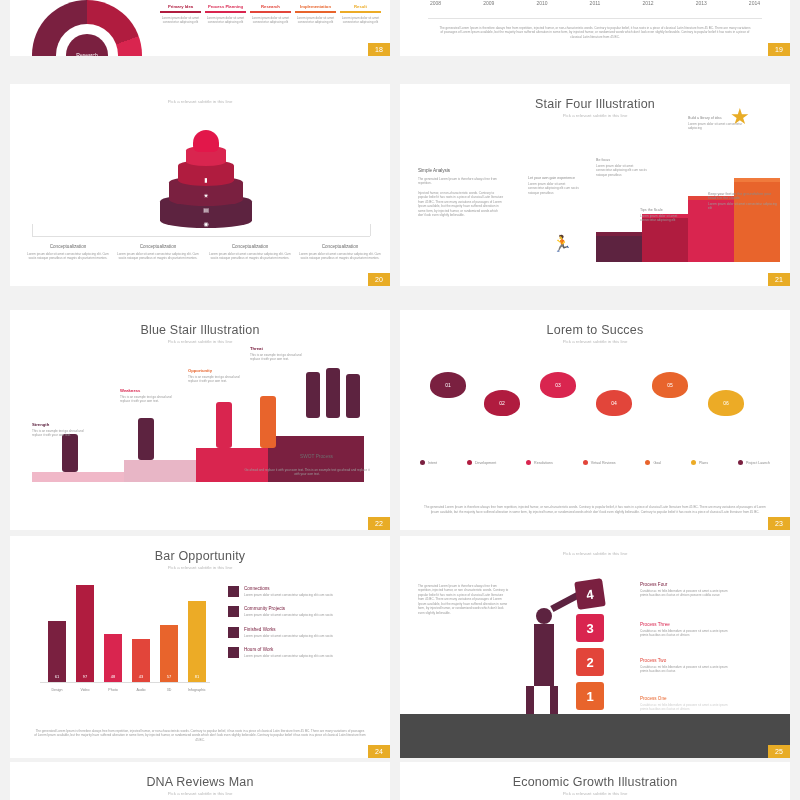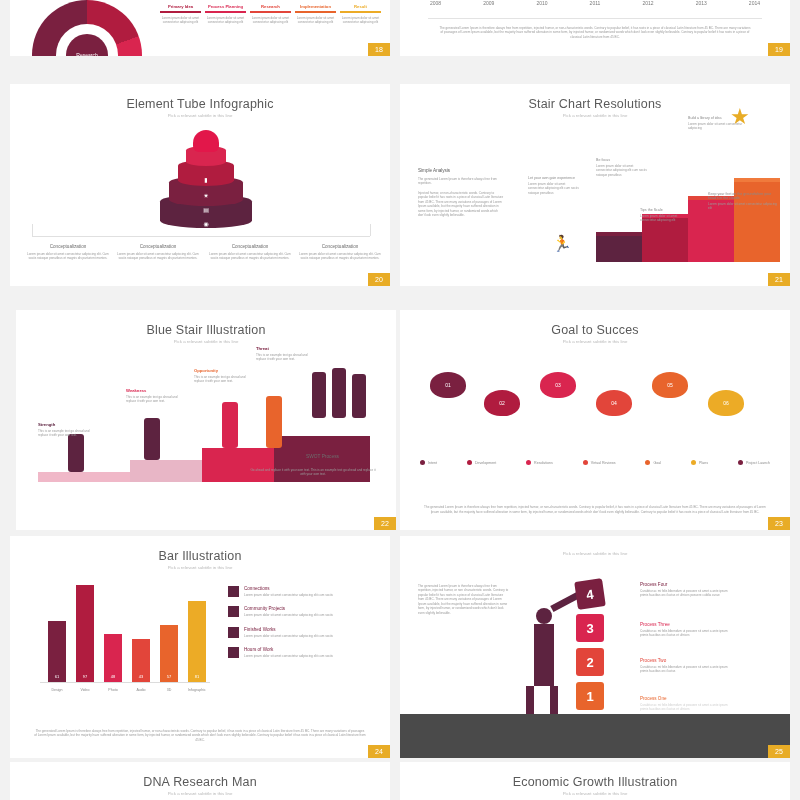--- a/index.html
+++ b/index.html
@@ -28,21 +28,21 @@
 
   
   .s19{left:400px;top:-66px;width:390px;height:122px;}
   .years{position:absolute;left:30px;top:66px;width:330px;display:flex;justify-content:space-between;}
   .years span{font-size:5px;color:#7a7a7a;}
   .s19line{position:absolute;left:28px;top:84px;width:334px;height:1px;background:#e3e3e3;}
 
   
   .s20{left:10px;top:84px;width:380px;height:202px;}
   .s21{left:400px;top:84px;width:390px;height:202px;}
-  .s22{left:16px;top:310px;width:380px;height:220px;}
+  .s22{left:10px;top:310px;width:380px;height:220px;}
   .s23{left:400px;top:310px;width:390px;height:220px;}
   .s24{left:10px;top:536px;width:380px;height:222px;}
   .s25{left:400px;top:536px;width:390px;height:222px;}
   .s26{left:10px;top:762px;width:380px;height:60px;}
   .s27{left:400px;top:762px;width:390px;height:60px;}
 
   
   .tube-wrap{position:absolute;left:150px;top:40px;width:92px;height:110px;}
   .tube-layer{position:absolute;left:50%;transform:translateX(-50%);border-radius:50%/22%;}
   .tube-lines{position:absolute;left:22px;top:152px;width:338px;height:1px;background:#e0e0e0;}
@@ -133,21 +133,20 @@
       <span>2013</span>
       <span>2014</span>
     </div>
     <div class="s19line"></div>
     <div style="position:absolute;left:38px;top:92px;width:314px;" class="tiny">The generated Lorem Ipsum is therefore always free from repetition, injected humor, or non-characteristic words. Contrary to popular belief, it has roots in a piece of classical Latin literature from 45 BC. There are many variations of passages of Lorem Ipsum available, but the majority have suffered alteration in some form, by injected humor, or randomized words which don't look even slightly believable. Contrary to popular belief it has roots in a piece of classical Latin literature from 45 BC.</div>
     <div class="pagebadge">19</div>
   </div>
 
   <div class="slide s20">
     <div style="padding-top:13px">
-      <div class="slide-title">Element Tube Infographic</div>
       <div class="slide-sub">Pick a relevant subtitle in this line</div>
     </div>
 
     <div class="tube-wrap">
       <div class="tube-layer" style="top:70px;width:92px;height:34px;background:#5d2340;"></div>
       <div class="tube-layer" style="top:52px;width:74px;height:30px;background:#7a2040;"></div>
       <div class="tube-layer" style="top:36px;width:56px;height:26px;background:#b01c3f;"></div>
       <div class="tube-layer" style="top:22px;width:40px;height:20px;background:#d9254f;"></div>
       <div class="tube-layer" style="top:6px;width:26px;height:22px;border-radius:13px 13px 6px 6px;background:#e2174a;"></div>
       <div style="position:absolute;left:50%;transform:translateX(-50%);top:52px;color:#fff;font-size:6px">▮</div>
@@ -175,21 +174,21 @@
     <div class="quad" style="left:288px">
       <div class="qt" style="text-align:center">Conceptualization</div>
       <div class="tiny">Lorem ipsum dolor sit amet consectetur adipiscing elit. Cum sociis natoque penatibus et magnis dis parturient montes.</div>
     </div>
 
     <div class="pagebadge">20</div>
   </div>
 
   <div class="slide s21">
     <div style="padding-top:13px">
-      <div class="slide-title">Stair Chart Resolutions</div>
+      <div class="slide-title">Stair Four Illustration</div>
       <div class="slide-sub">Pick a relevant subtitle in this line</div>
     </div>
 
     <div class="step" style="left:196px;top:148px;width:46px;height:30px;background:#5d2340">
       <div class="top" style="background:#7a2040"></div>
       </div>
     <div class="step" style="left:242px;top:130px;width:46px;height:48px;background:#b01c3f">
       <div class="top" style="background:#d9254f"></div>
       </div>
     <div class="step" style="left:288px;top:112px;width:46px;height:66px;background:#d9254f">
@@ -269,21 +268,21 @@
     </div>
 
     <div style="position:absolute;left:290px;top:144px;font-size:4.8px;color:#6d6d6d">SWOT Process</div>
     <div style="position:absolute;left:232px;top:158px;width:130px" class="tiny">Go ahead and replace it with your own text. This is an example text go ahead and replace it with your own text.</div>
 
     <div class="pagebadge">22</div>
   </div>
 
   <div class="slide s23">
     <div style="padding-top:13px">
-      <div class="slide-title">Goal to Succes</div>
+      <div class="slide-title">Lorem to Succes</div>
       <div class="slide-sub">Pick a relevant subtitle in this line</div>
     </div>
 
     <div class="foot" style="left:30px;top:62px;">
       <div style="width:36px;height:26px;border-radius:50% 50% 45% 45%;background:#7a2040;display:flex;align-items:center;justify-content:center;color:#fff;font-size:5px">01</div>
     </div>
     <div class="foot" style="left:84px;top:80px;">
       <div style="width:36px;height:26px;border-radius:50% 50% 45% 45%;background:#b01c3f;display:flex;align-items:center;justify-content:center;color:#fff;font-size:5px">02</div>
     </div>
     <div class="foot" style="left:140px;top:62px;">
@@ -329,21 +328,21 @@
           <span>Project Launch</span>
         </div>
     </div>
 
     <div class="foot-note tiny">The generated Lorem Ipsum is therefore always free from repetition, injected humor, or non-characteristic words. Contrary to popular belief, it has roots in a piece of classical Latin literature from 45 BC. There are many variations of passages of Lorem Ipsum available, but the majority have suffered alteration in some form, by injected humor, or randomized words which don't look even slightly believable. Contrary to popular belief it has roots in a piece of classical Latin literature from 45 BC.</div>
     <div class="pagebadge">23</div>
   </div>
 
   <div class="slide s24">
     <div style="padding-top:13px">
-      <div class="slide-title">Bar Illustration</div>
+      <div class="slide-title">Bar Opportunity</div>
       <div class="slide-sub">Pick a relevant subtitle in this line</div>
     </div>
 
     <div class="bars">
       <div class="baxis"></div>
       <div class="bar" style="left:8px;height:61px;background:#7a2040">
         <span class="v">61</span>
         </div>
       <div class="bar" style="left:36px;height:97px;background:#b01c3f">
         <span class="v">97</span>
@@ -438,21 +437,21 @@
       <div class="pt" style="color:#e8642c">Process One</div>
       <div class="tiny l" style="color:#cfcfcf">Curabitur ac mi felis bibendum ut posuere sit amet a ante ipsum primis faucibus orci luctus et ultrices</div>
     </div>
 
     <div class="darkband"></div>
     <div class="pagebadge">25</div>
   </div>
 
   <div class="slide s26">
     <div style="padding-top:13px">
-      <div class="slide-title">DNA Research Man</div>
+      <div class="slide-title">DNA Reviews Man</div>
       <div class="slide-sub">Pick a relevant subtitle in this line</div>
     </div>
   </div>
 
   <div class="slide s27">
     <div style="padding-top:13px">
       <div class="slide-title">Economic Growth Illustration</div>
       <div class="slide-sub">Pick a relevant subtitle in this line</div>
     </div>
   </div>

